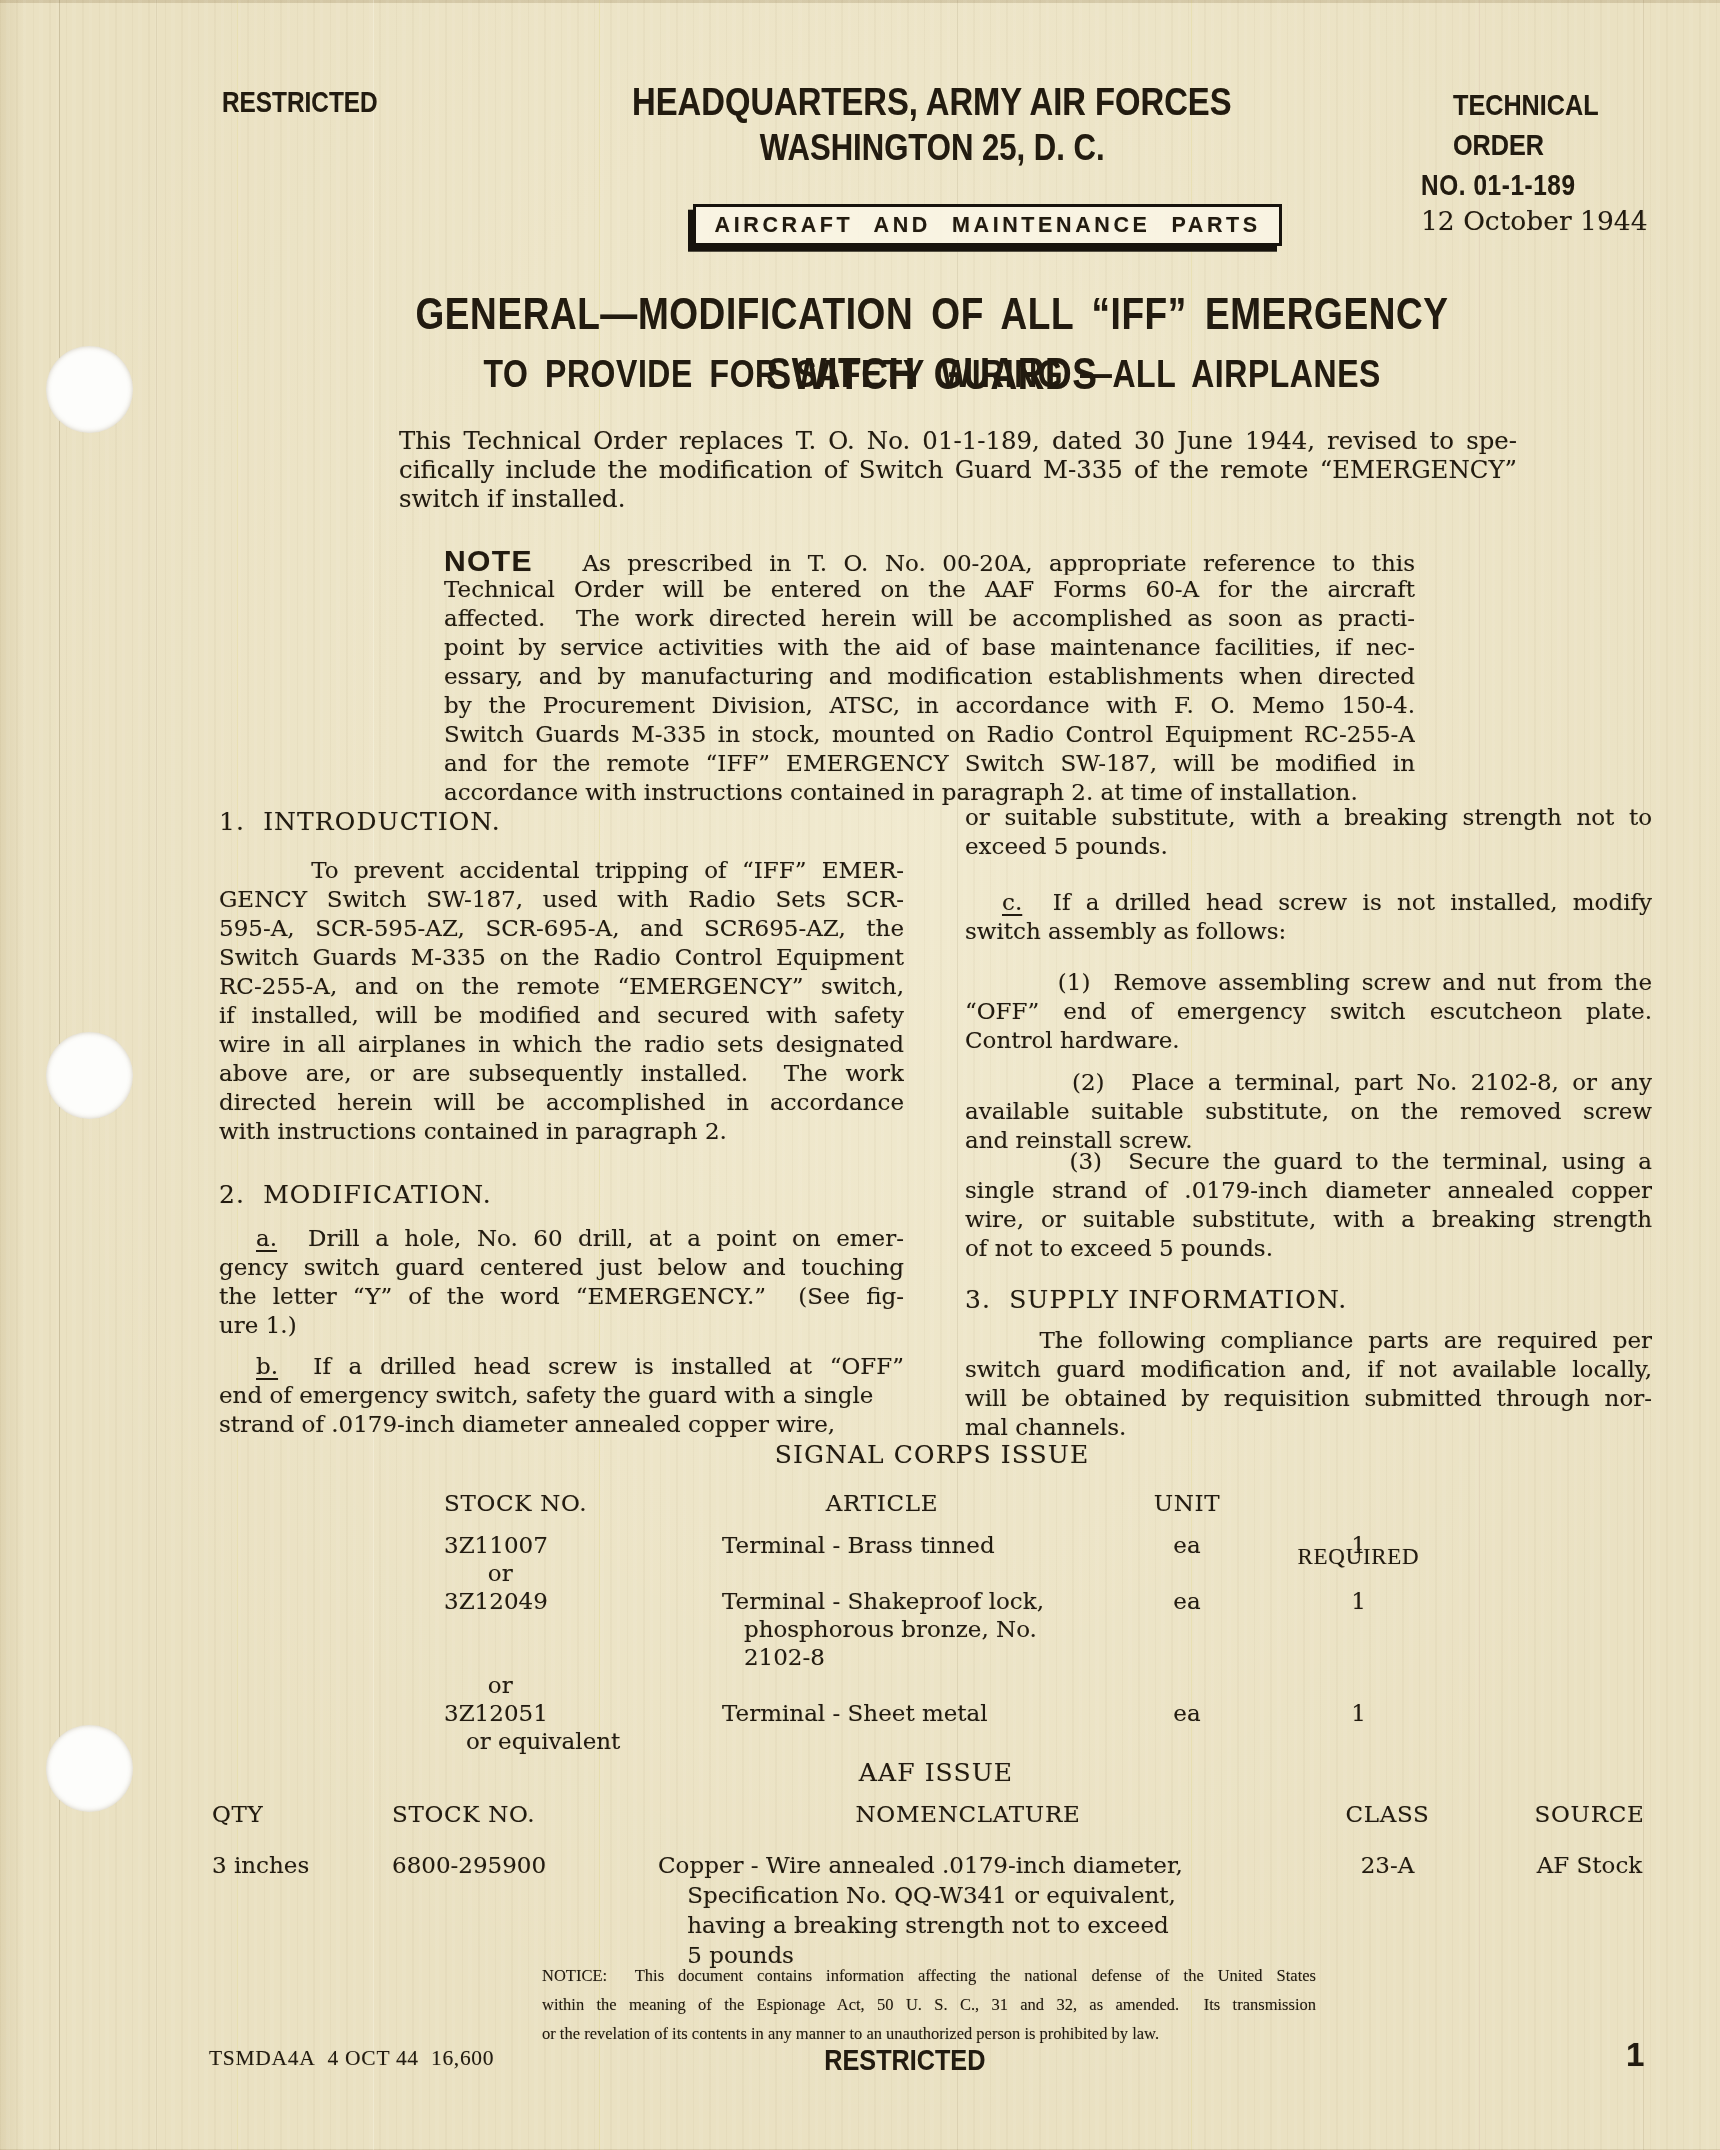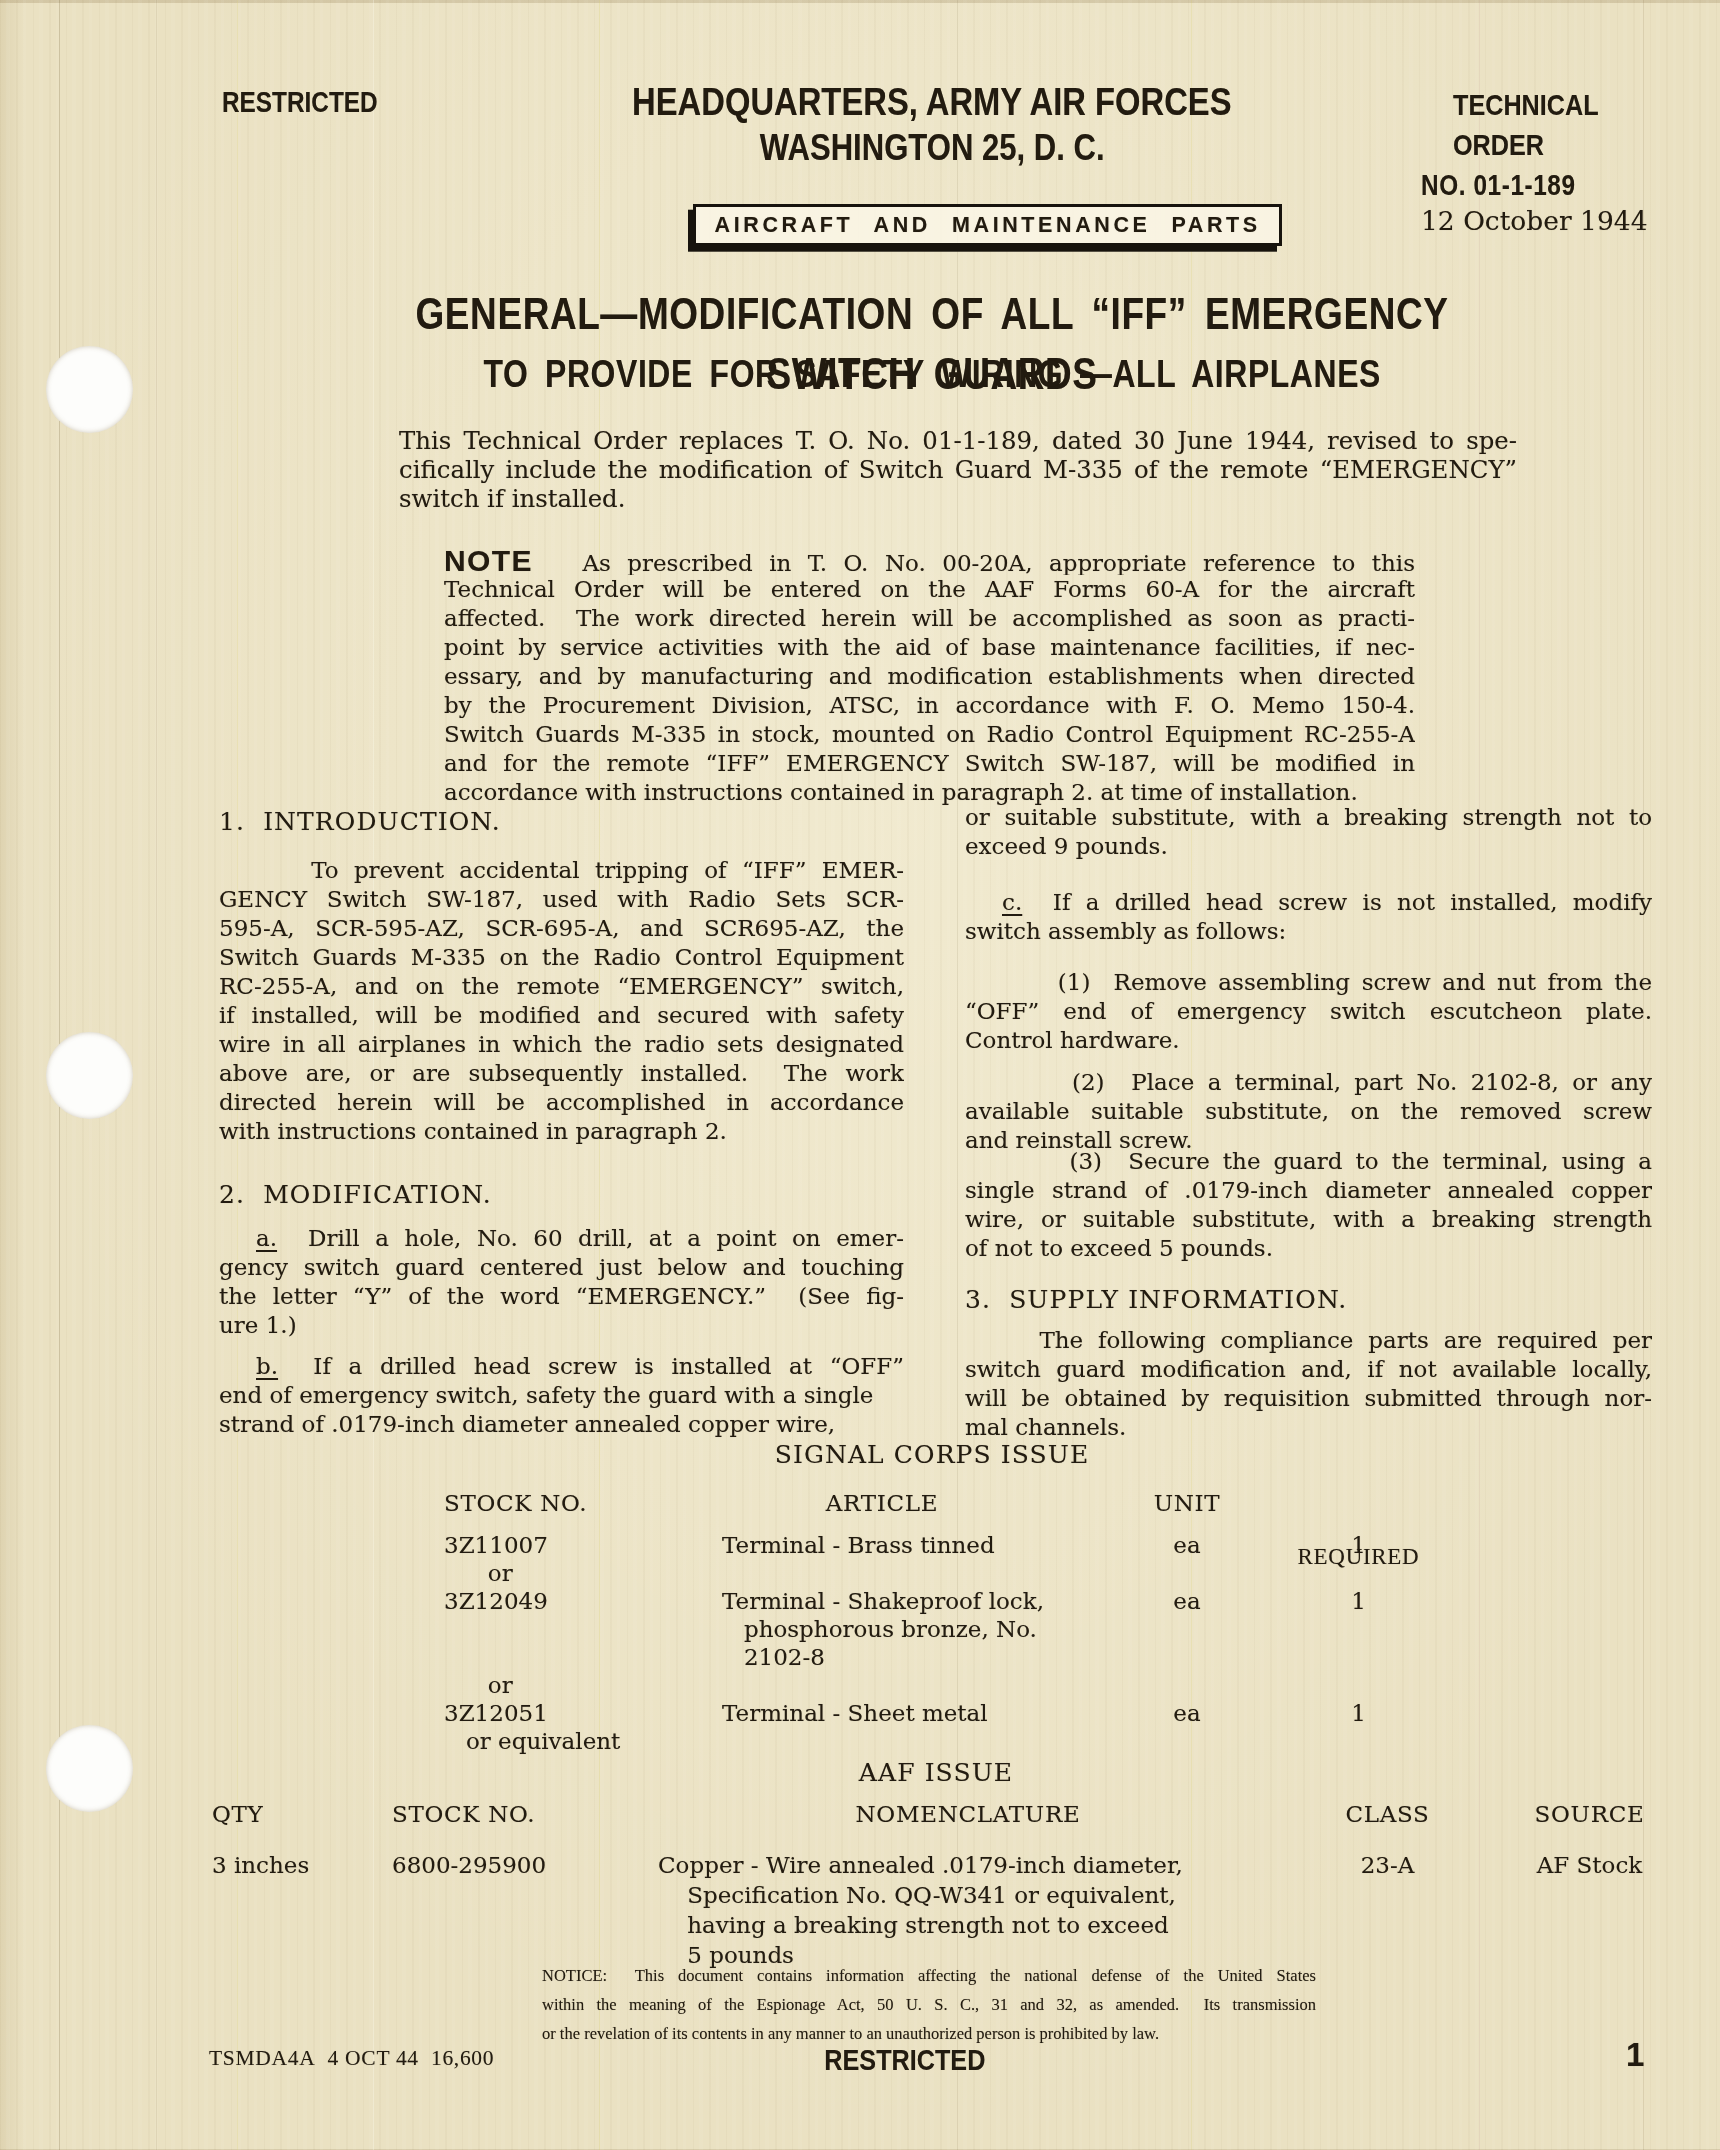--- a/index.html
+++ b/index.html
@@ -145,21 +145,21 @@
       <span class="u">b.</span><span>&nbsp;&nbsp;</span><span>If a drilled head screw is installed at “OFF”</span>
     </div>
     <div>
         <div class="pline">end of emergency switch, safety the guard with a single</div>
         <div class="pline">strand of .0179-inch diameter annealed copper wire,</div>
       </div>
   </div>
 
   <div class="abs just body32" style="left:965px;top:803px;width:687px;">
       <div class="pline jl">or suitable substitute, with a breaking strength not to</div>
-      <div class="pline">exceed 9 pounds.</div>
+      <div class="pline">exceed 5 pounds.</div>
     </div>
 
   <div class="abs just body32" style="left:965px;top:888px;width:687px;">
     <div class="pline jl ml">
       <span class="u">c.</span><span>&nbsp;&nbsp;</span><span>If a drilled head screw is not installed, modify</span>
     </div>
     <div>
         <div class="pline">switch assembly as follows:</div>
       </div>
   </div>

